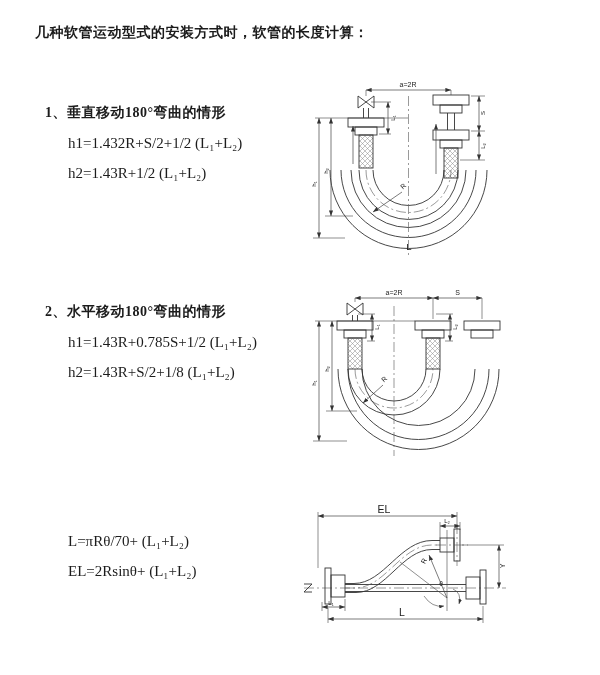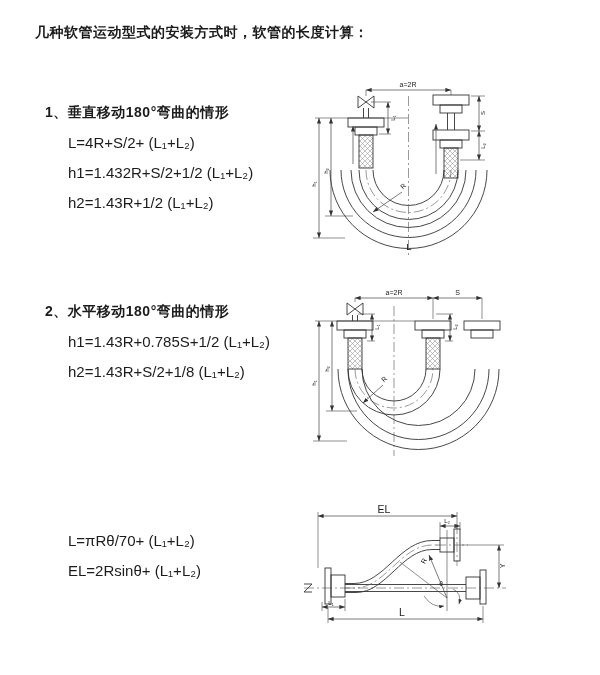--- a/index.html
+++ b/index.html
@@ -1,20 +1,20 @@
 <!DOCTYPE html>
 <html><head>
 <meta charset="utf-8">
 <style>
   html,body{margin:0;padding:0;}
   body{
     width:600px;height:675px;background:#ffffff;position:relative;overflow:hidden;
     font-family:"Liberation Sans","DejaVu Sans",sans-serif;color:#1c1c1c;
   }
-  .abs{position:absolute;}
+  .abs{position:absolute;font-family:Liberation Serif, serif;}
   .title{font-size:14px;font-weight:bold;letter-spacing:.5px;white-space:nowrap;}
   .sec-head{font-size:14px;font-weight:bold;letter-spacing:.5px;white-space:nowrap;}
   .formula{font-size:15px;height:30px;line-height:30px;white-space:nowrap;}
   .formulas{margin:6px 0 0 23px;}
   svg{position:absolute;overflow:visible;}
   svg text{font-family:"Liberation Sans","DejaVu Sans",sans-serif;fill:#222;}
   .t7{font-size:7px;} .t6{font-size:6px;} .t65{font-size:6.5px;} .t9{font-size:9.5px;} .t10{font-size:10.5px;}
   .dr{stroke:#333;stroke-width:.9;fill:none;}
   .ext{stroke:#444;stroke-width:.6;fill:none;}
   .dim{stroke:#444;stroke-width:.7;fill:none;marker-start:url(#arr);marker-end:url(#arr);}
@@ -23,21 +23,20 @@
   .hx{fill:url(#hx);stroke:#333;stroke-width:.9;}
 </style>
 </head>
 <body>
 
 <div class="abs title" style="left:35px;top:24px">几种软管运动型式的安装方式时，软管的长度计算：</div>
 
 <div class="abs" style="left:45px;top:104px">
   <div class="sec-head"><span>1、</span><span>垂直移动180°弯曲的情形</span></div>
   <div class="formulas">
-    <div class="formula">L=4R+S/2+ (L₁+L₂)</div>
     <div class="formula">h1=1.432R+S/2+1/2 (L₁+L₂)</div>
     <div class="formula">h2=1.43R+1/2 (L₁+L₂)</div>
   </div>
 </div>
 
 <div class="abs" style="left:45px;top:303px">
   <div class="sec-head"><span>2、</span><span>水平移动180°弯曲的情形</span></div>
   <div class="formulas">
     <div class="formula">h1=1.43R+0.785S+1/2 (L₁+L₂)</div>
     <div class="formula">h2=1.43R+S/2+1/8 (L₁+L₂)</div>

